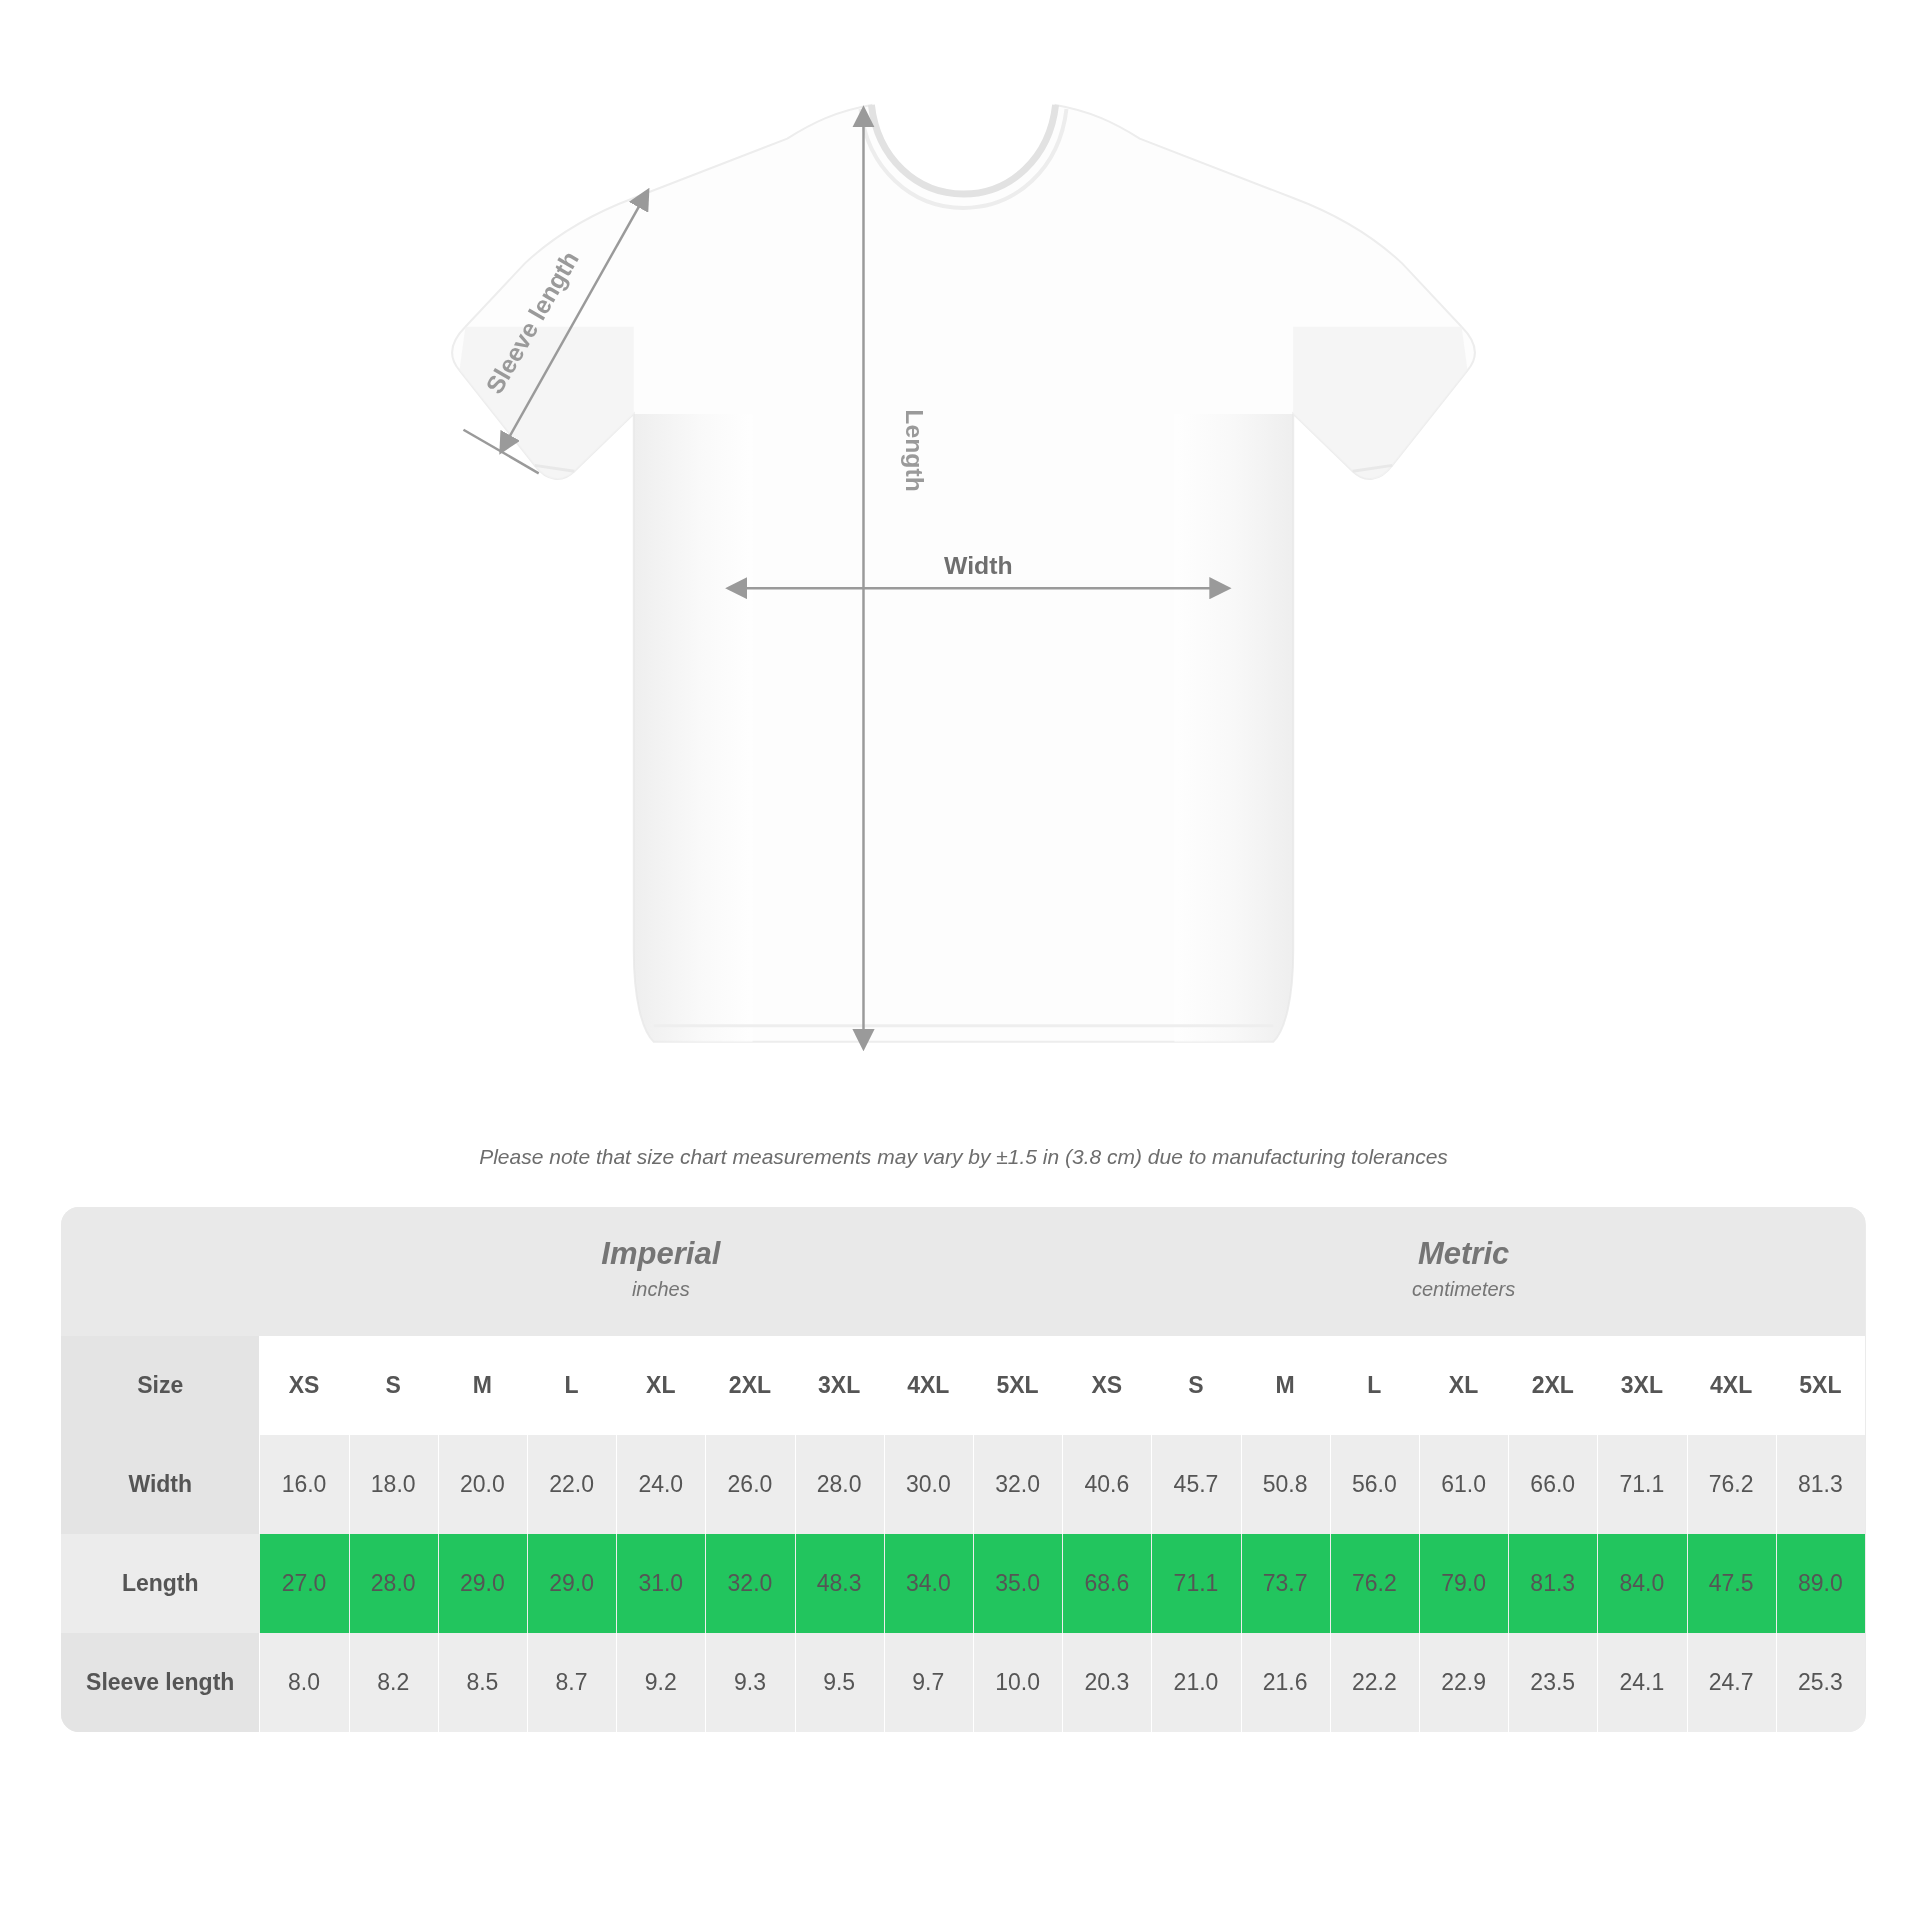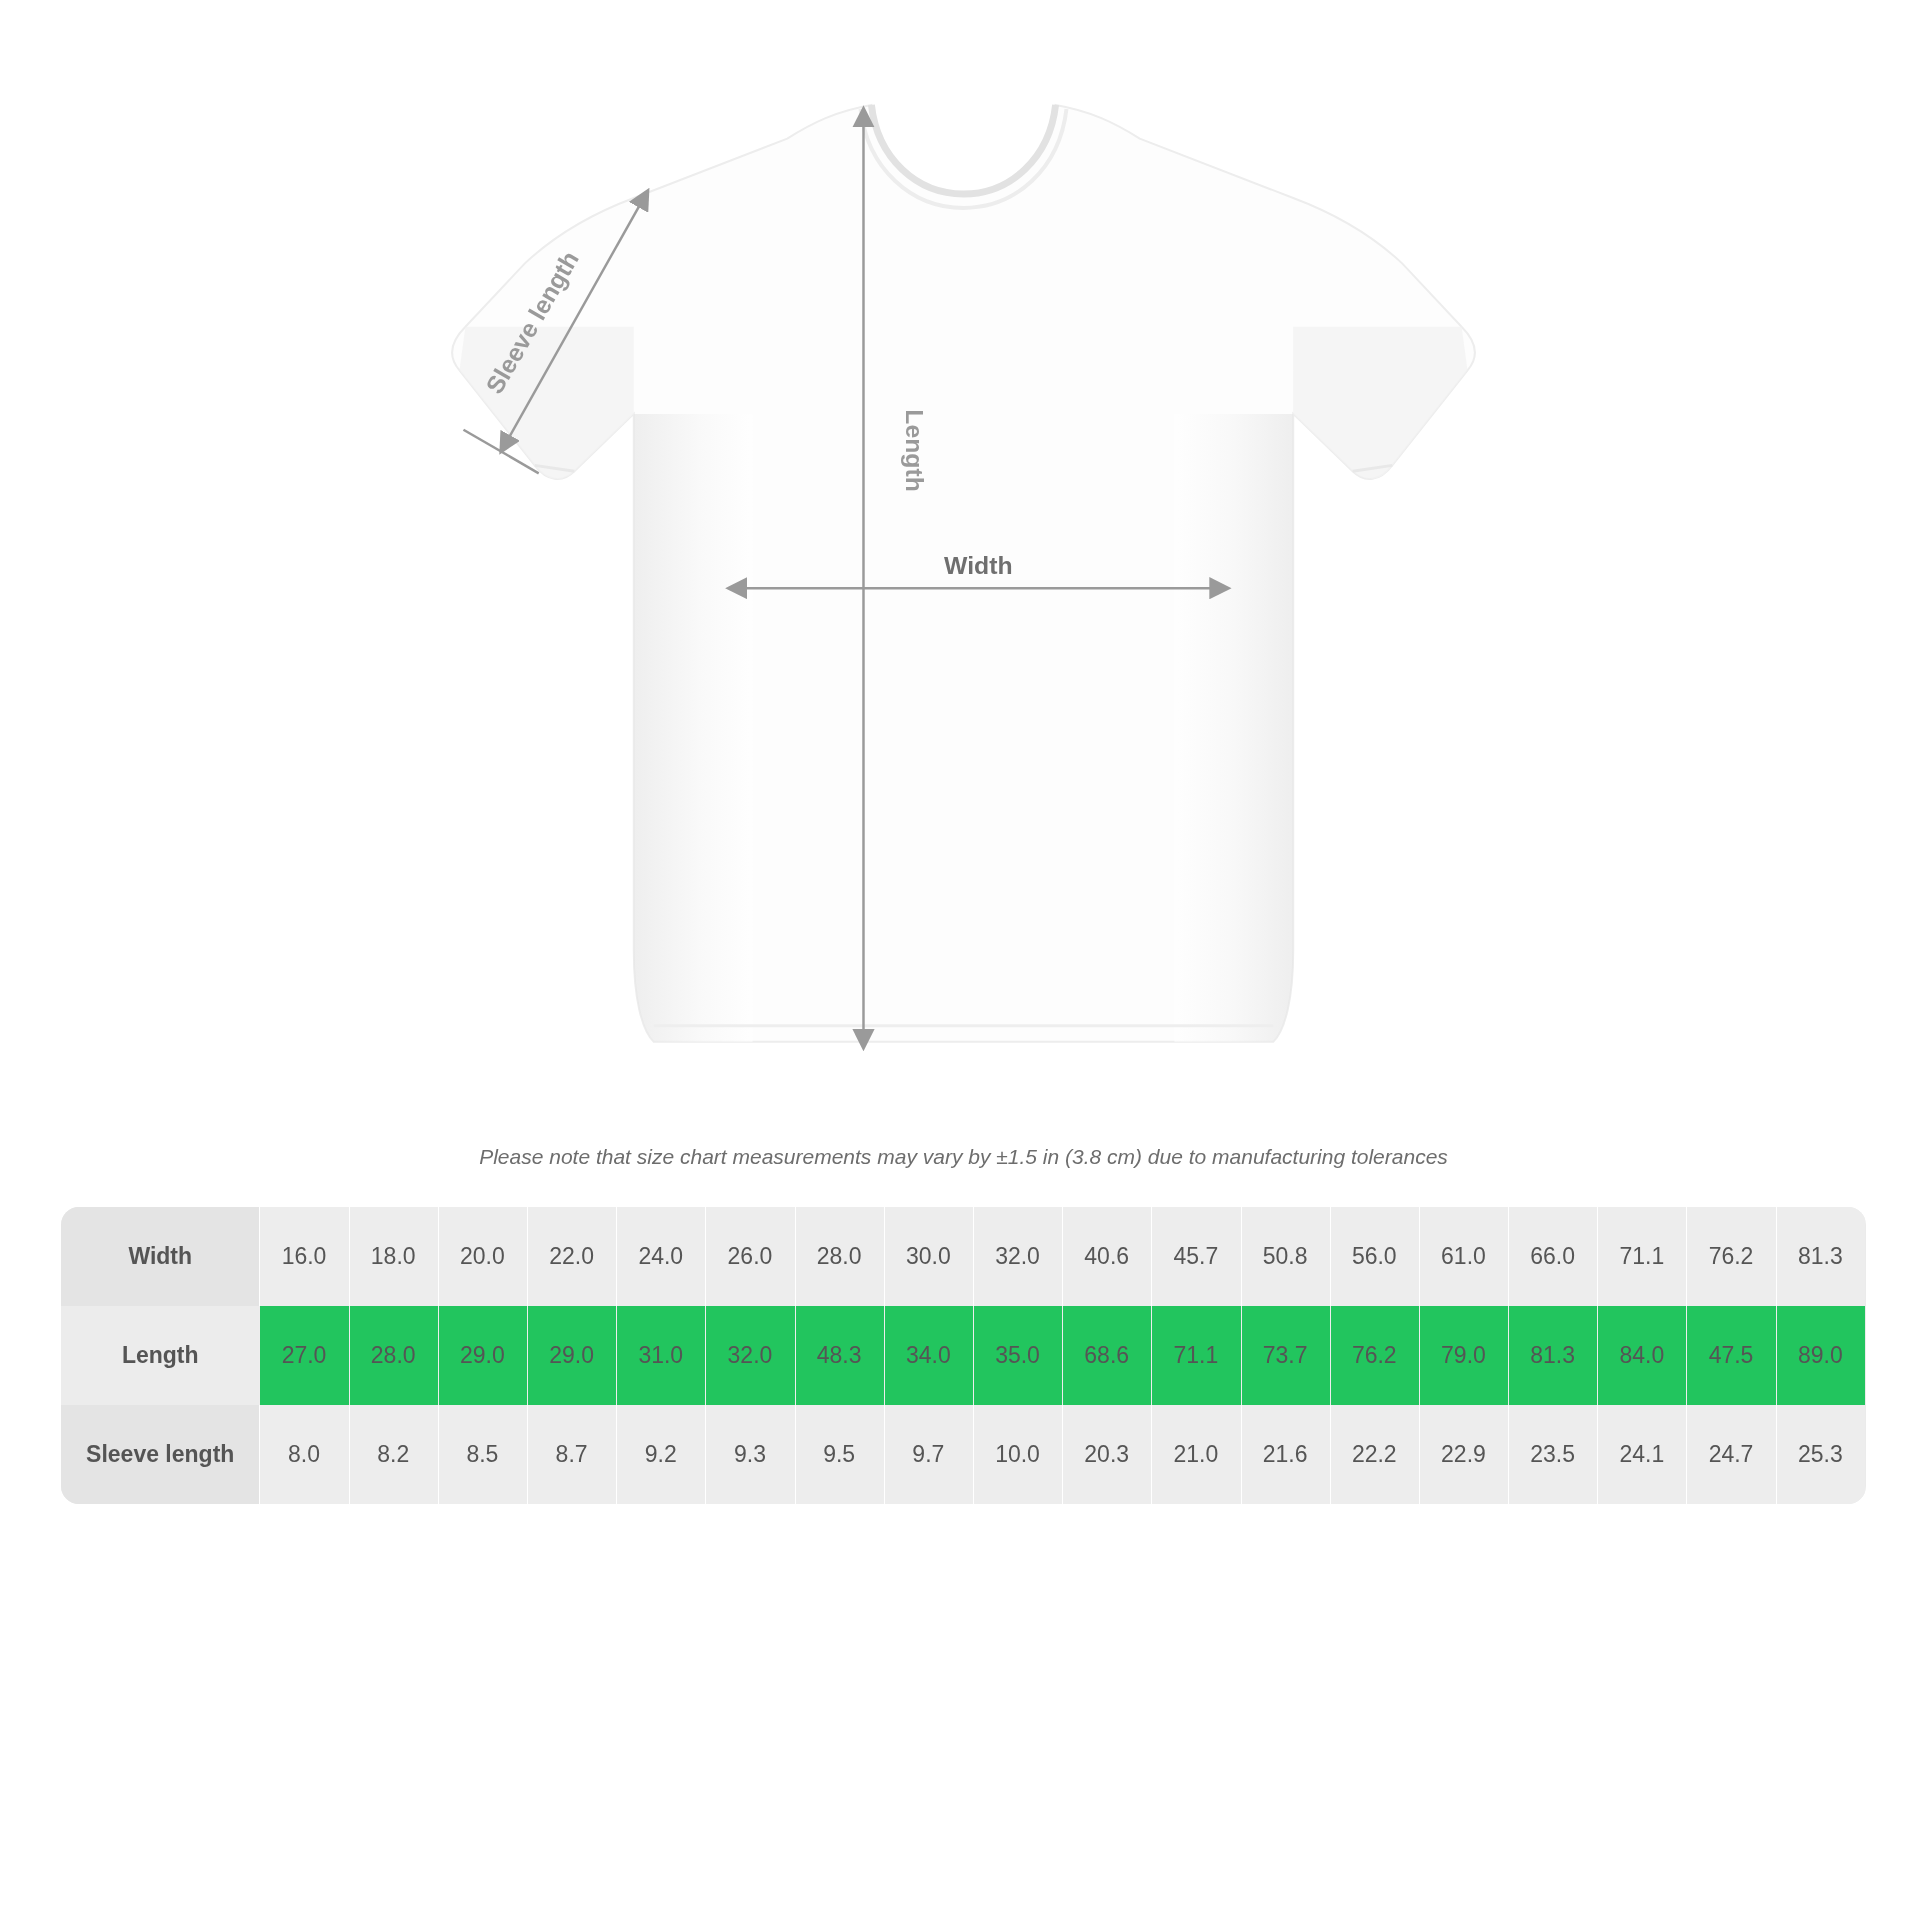--- a/index.html
+++ b/index.html
@@ -221,20 +221,52 @@
           <col style="width: 89px;">
           <col style="width: 89px;">
           <col style="width: 89px;">
           <col style="width: 89px;">
           <col style="width: 89px;">
           <col style="width: 89px;">
           <col style="width: 89px;">
           <col style="width: 89px;">
         </colgroup>
       <tbody>
+        <tr class="unit-row">
+          <td class="col-first-label"></td>
+          <td colspan="9">
+            <div class="unit-name">Imperial</div>
+            <div class="unit-sub">inches</div>
+          </td>
+          <td colspan="9">
+            <div class="unit-name">Metric</div>
+            <div class="unit-sub">centimeters</div>
+          </td>
+        </tr>
+        <tr class="head-row" id="size-header-row">
+          <td class="rowlabel col-first-label">Size</td>
+        <td class="cell-sep">XS</td>
+            <td class="cell-sep">S</td>
+            <td class="cell-sep">M</td>
+            <td class="cell-sep">L</td>
+            <td class="cell-sep">XL</td>
+            <td class="cell-sep">2XL</td>
+            <td class="cell-sep">3XL</td>
+            <td class="cell-sep">4XL</td>
+            <td class="cell-sep">5XL</td>
+            <td class="cell-sep">XS</td>
+            <td class="cell-sep">S</td>
+            <td class="cell-sep">M</td>
+            <td class="cell-sep">L</td>
+            <td class="cell-sep">XL</td>
+            <td class="cell-sep">2XL</td>
+            <td class="cell-sep">3XL</td>
+            <td class="cell-sep">4XL</td>
+            <td class="cell-sep">5XL</td>
+          </tr>
       <tr class="data-row row-even">
             <td class="rowlabel col-first-label">Width</td>
             <td class="cell-sep">16.0</td>
             <td class="cell-sep">18.0</td>
             <td class="cell-sep">20.0</td>
             <td class="cell-sep">22.0</td>
             <td class="cell-sep">24.0</td>
             <td class="cell-sep">26.0</td>
             <td class="cell-sep">28.0</td>
             <td class="cell-sep">30.0</td>

